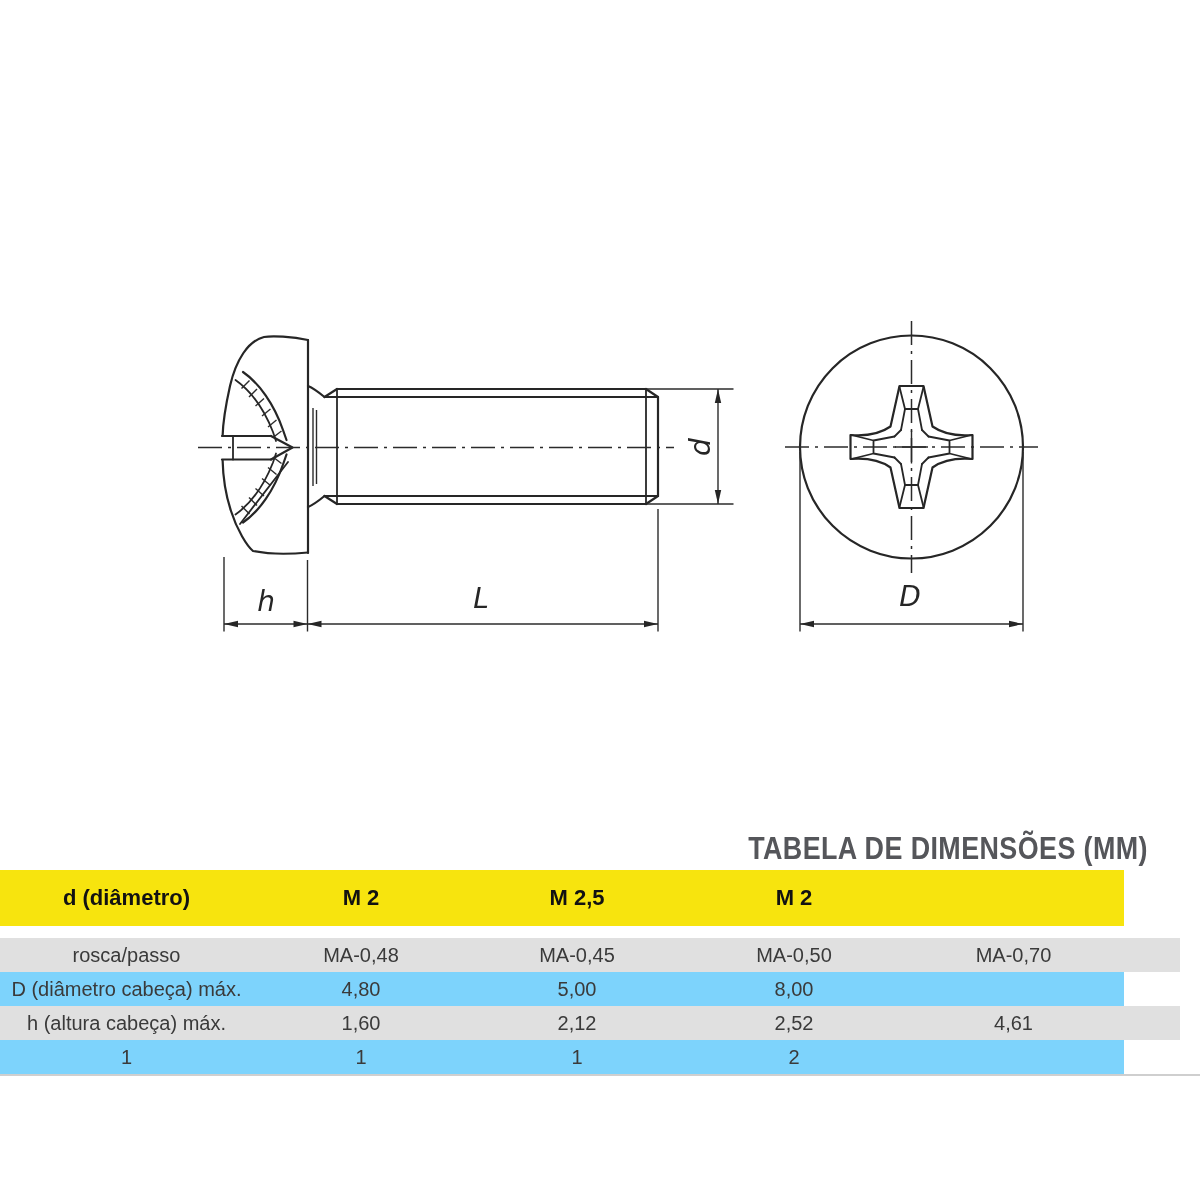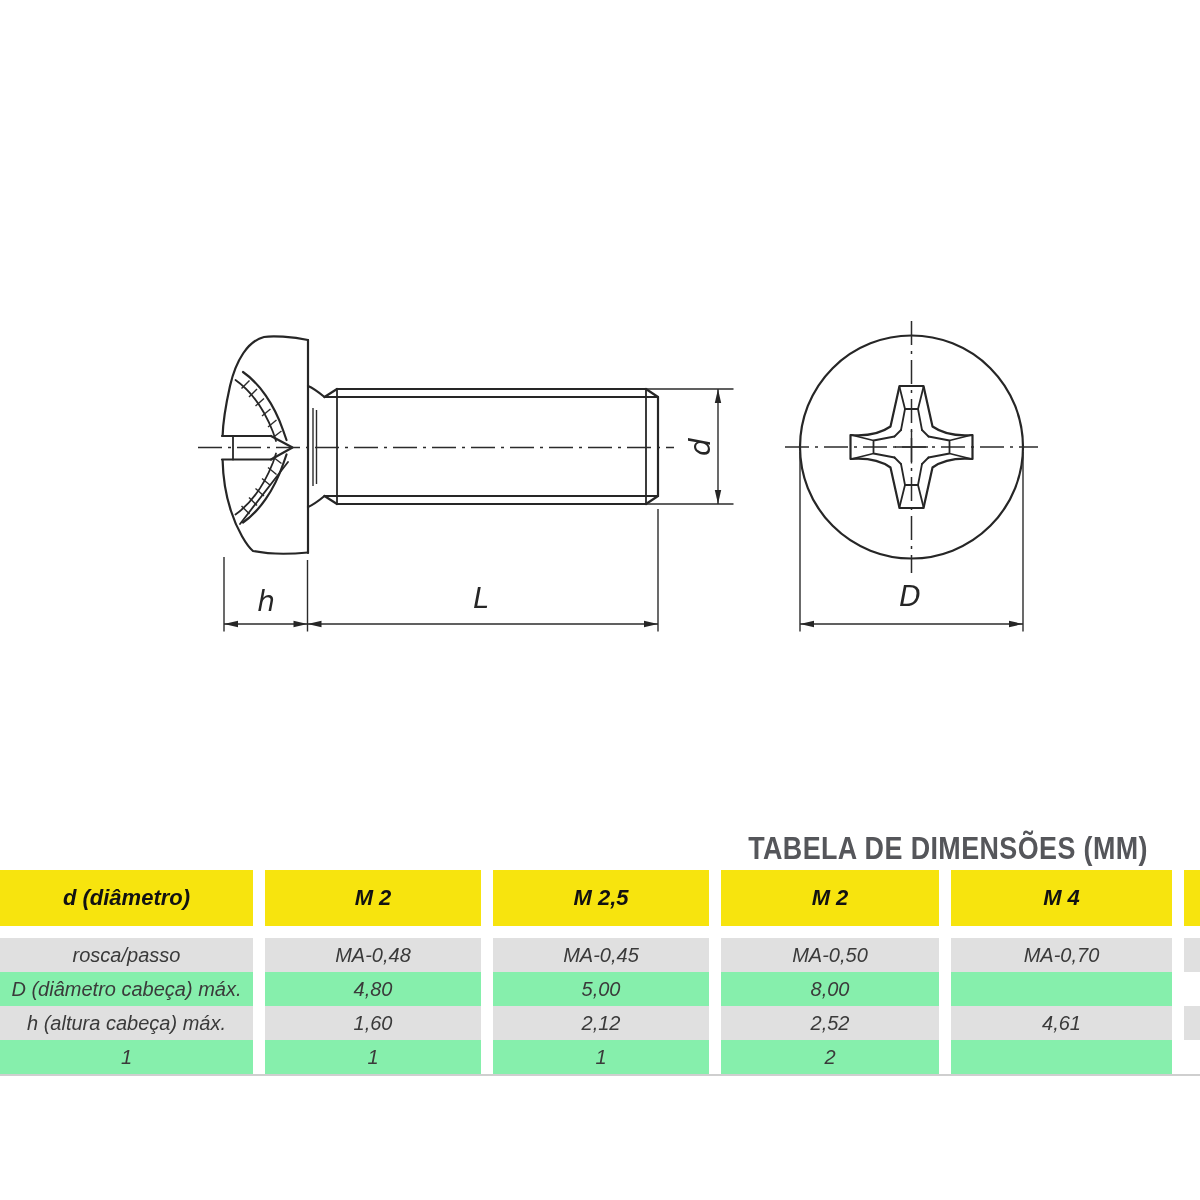--- a/index.html
+++ b/index.html
@@ -10,30 +10,30 @@
   .med{stroke:#262626;stroke-width:1.8;fill:none;stroke-linecap:round;}
   .thin{stroke:#2b2b2b;stroke-width:1.4;fill:none;}
   .cline{stroke:#2b2b2b;stroke-width:1.5;fill:none;stroke-dasharray:24 6 3 6;}
   .arr{fill:#262626;stroke:none;}
   .dimtext{font-family:"DejaVu Sans","Liberation Sans",sans-serif;font-style:italic;
            font-size:28px;fill:#262626;}
   .title{position:absolute;top:830px;right:52px;white-space:nowrap;
          font-size:32px;font-weight:bold;color:#55565a;letter-spacing:.5px;
          transform:scaleX(.84);transform-origin:100% 50%;}
   .tbl{position:absolute;left:0;top:870px;width:1200px;}
-  .grid{display:grid;grid-template-columns:253px 216px 216px 218px 221px 56px;column-gap:12px;font-style:italic;}
+  .grid{display:grid;grid-template-columns:253px 216px 216px 218px 221px 56px;column-gap:0;}
   .hrow{height:56px;}
   .hcell{background:#f7e40e;display:flex;align-items:center;justify-content:center;
          font-size:22px;font-weight:bold;color:#121212;}
   .spacer{height:12px;background:#ffffff;}
   .brow{height:34px;}
   .bcell{display:flex;align-items:center;justify-content:center;
          font-size:20px;color:#3a3a3a;overflow:hidden;}
   .bg-gray .bcell{background:#e0e0e0;}
-  .bg-white .bcell{background:#86efac;}
+  .bg-white .bcell{background:#7dd3fc;}
   .tbl-bottom{height:2px;background:#cfcfcf;}
 </style>
 </head>
 <body>
 
 <div class="canvas">
 
   <svg width="1200" height="780" viewBox="0 0 1200 780">
 
     <g>
@@ -158,21 +158,20 @@
 
   <div class="title">TABELA DE DIMENSÕES (MM)</div>
 
   <div class="tbl">
 
     <div class="grid hrow">
       <div class="hcell">d (diâmetro)</div>
       <div class="hcell">M 2</div>
       <div class="hcell">M 2,5</div>
       <div class="hcell">M 2</div>
-      <div class="hcell">M 4</div>
       <div class="hcell"></div>
     </div>
 
     <div class="spacer"></div>
 
     <div class="grid brow bg-gray">
       <div class="bcell">rosca/passo</div>
       <div class="bcell">MA-0,48</div>
       <div class="bcell">MA-0,45</div>
       <div class="bcell">MA-0,50</div>

